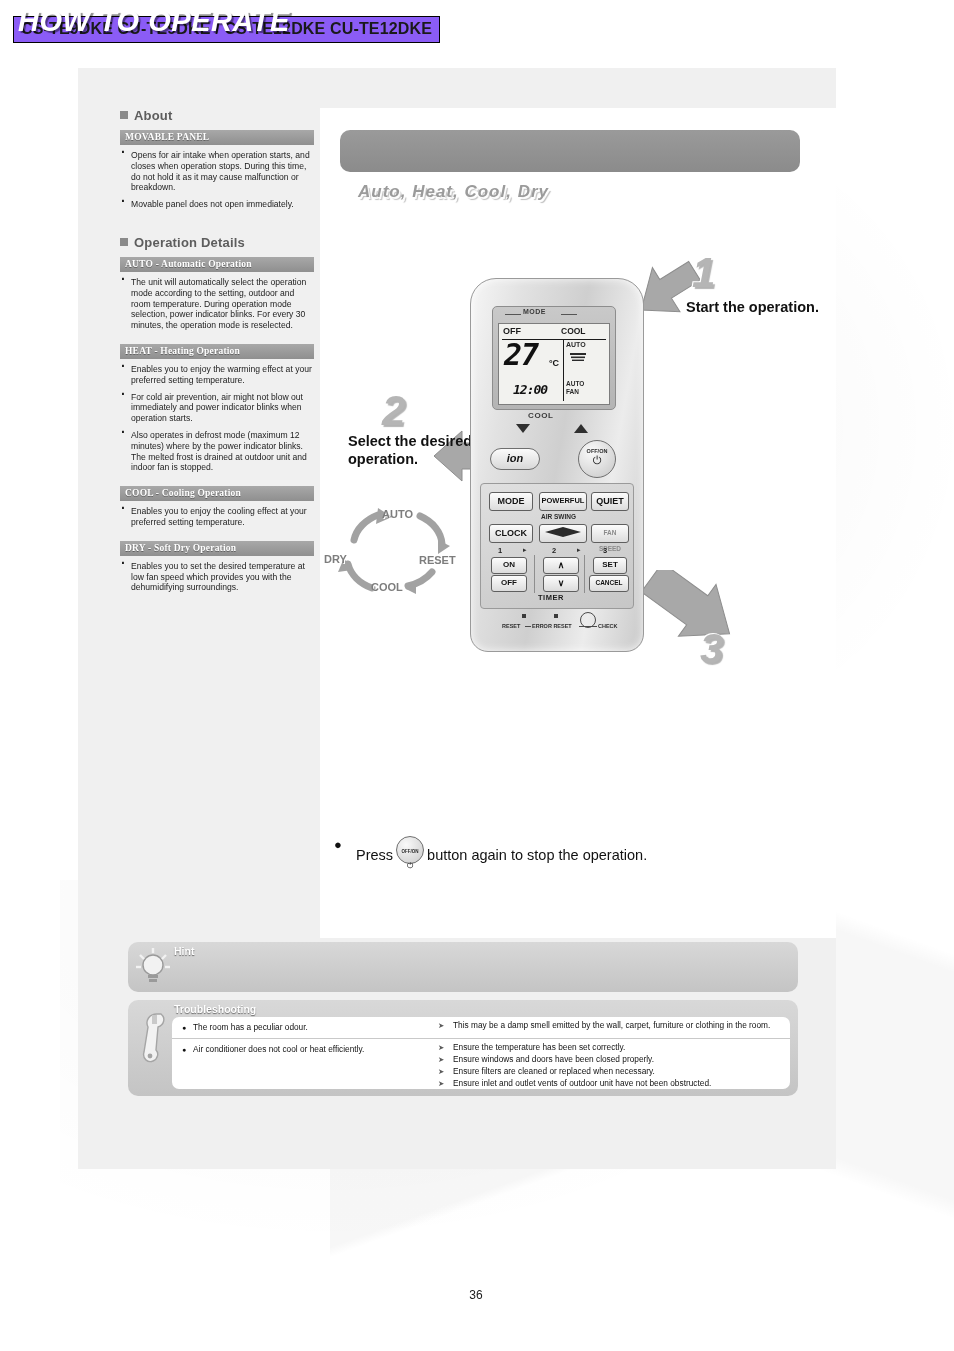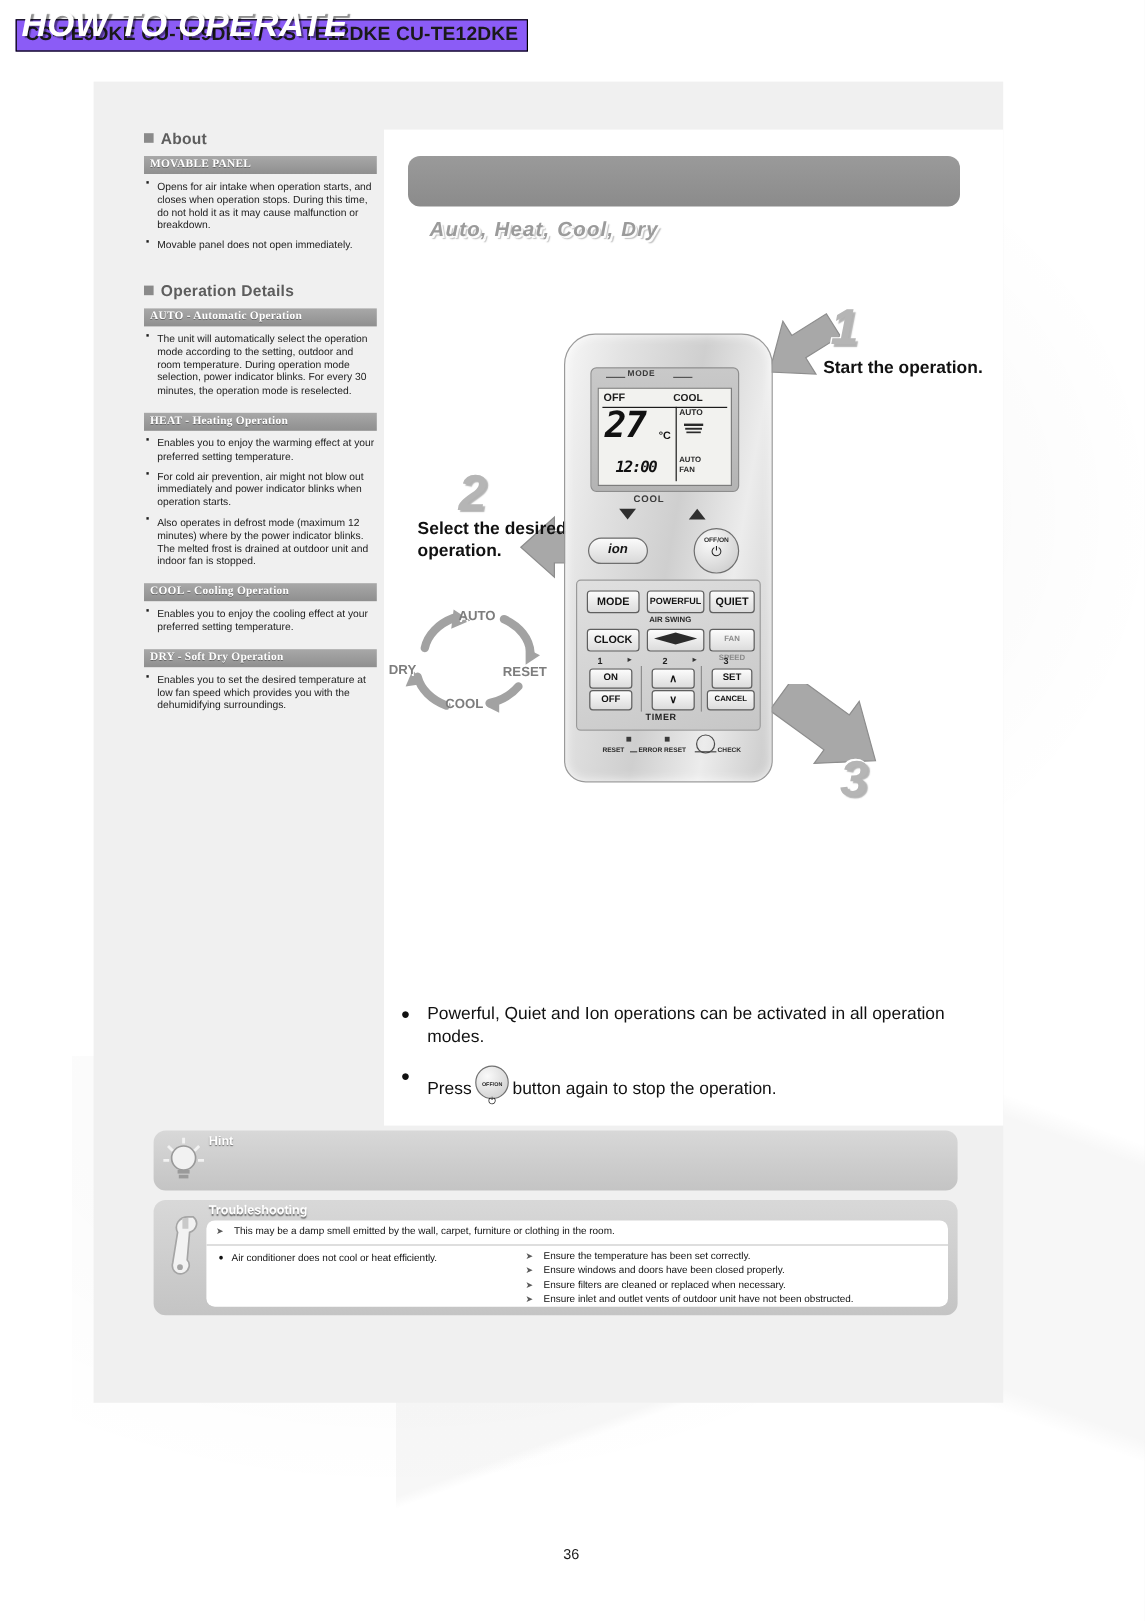--- a/index.html
+++ b/index.html
@@ -455,21 +455,20 @@
     <div id="circ-check"></div>
     <div id="strip-rule1"></div>
     <div id="strip-rule2"></div>
     <div class="strip-lab" id="sl1">RESET</div>
     <div class="strip-lab" id="sl2">ERROR RESET</div>
     <div class="strip-lab" id="sl3">CHECK</div>
   </div>
 </div>
 
 <div id="notes">
-  <div class="note">Powerful, Quiet and Ion operations can be activated in all operation modes.</div>
   <div class="note">
     <span>Press</span><span class="inline-btn">
       <span class="l1">OFF/ON</span>
       <span class="l2">⏻</span>
     </span><span>button again to stop the operation.</span>
   </div>
 </div>
 
 <div id="hint-box">
   <svg id="bulb" viewBox="0 0 34 40">
@@ -488,20 +487,23 @@
 <div id="ts-box">
   <svg id="wrench" viewBox="0 0 34 52">
     <path d="M21,2 C13,2 9,9 12,15 L8,40 C6,47 12,51 17,49 C22,47 23,41 20,38 L22,15 C28,13 30,6 25,2 Z" fill="#f2f2f2" stroke="#a5a5a5" stroke-width="1.4"></path>
     <circle cx="14" cy="44" r="2.4" fill="#a5a5a5"></circle>
     <path d="M16,3 L16,12 L21,12 L21,3" fill="#c9c9c9"></path>
   </svg>
   <div id="ts-title">Troubleshooting</div>
   <div id="ts-inner">
 
     <div class="ts-row">
+      <div class="ts-left">
+        <div class="ts-sym">The room has a peculiar odour.</div>
+      </div>
       <div class="ts-right">
         <div class="ts-fix">This may be a damp smell emitted by the wall, carpet, furniture or clothing in the room.</div>
       </div>
     </div>
 
     <div class="ts-row">
       <div class="ts-left">
         <div class="ts-sym">Air conditioner does not cool or heat efficiently.</div>
       </div>
       <div class="ts-right">

